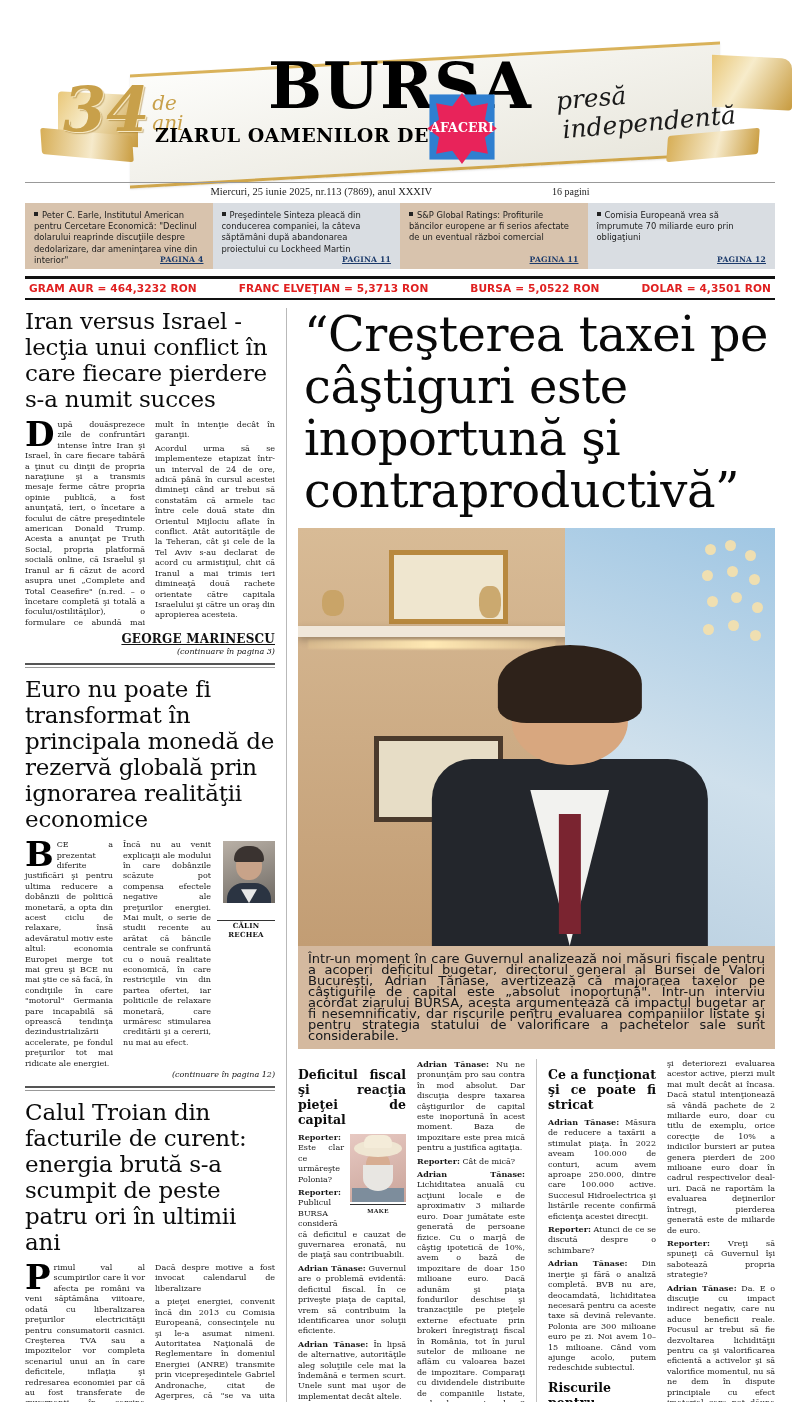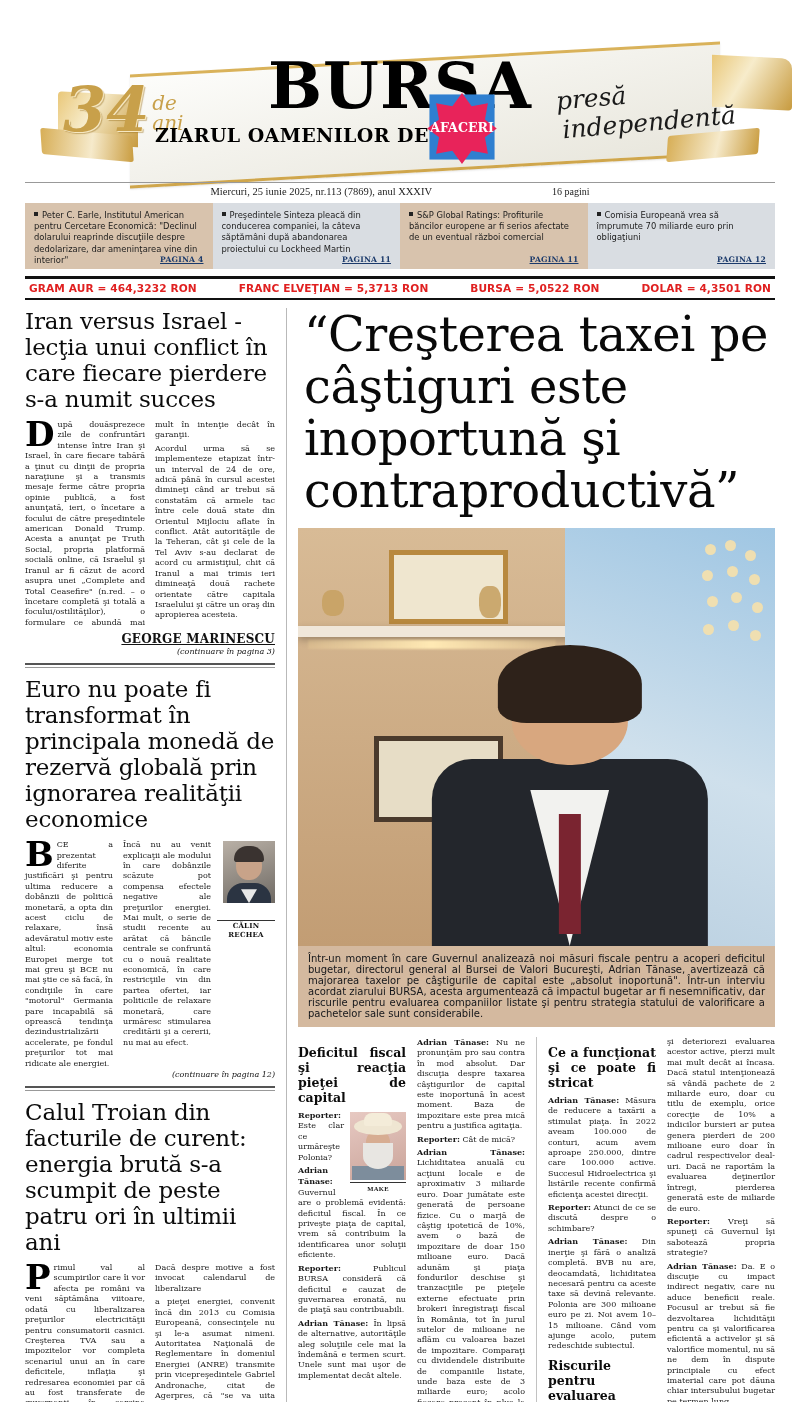--- a/index.html
+++ b/index.html
@@ -188,21 +188,21 @@
   }
   .ph-hair{position:absolute;left:24%;top:0;width:52%;height:26%;border-radius:50% 50% 20% 20%;background:#2e221a;}
   .ph-face{position:absolute;left:29%;top:10%;width:42%;height:30%;border-radius:45% 45% 48% 48%;background:#d8a77f;}
   .ph-suit{position:absolute;left:0;bottom:0;width:100%;height:62%;background:#23262c;border-radius:40px 40px 0 0;}
   .ph-shirt{position:absolute;left:33%;bottom:0;width:34%;height:52%;background:#f2f2ef;clip-path:polygon(50% 100%,8% 0,92% 0);}
   .ph-tie{position:absolute;left:46%;bottom:4%;width:8%;height:40%;background:#7a2430;}
 
   .cap-box{
     margin-top:0;background:#d4b99f;padding:7px 10px 8px 10px;
     font-family:"DejaVu Sans", sans-serif;
-    font-size:10px;line-height:11px;text-align:justify;color:#14161a;
+    font-size:13px;line-height:11px;text-align:justify;color:#14161a;
     box-sizing:border-box;
   }
   .cap-box .capcap::first-letter{
     float:left;font-family:"DejaVu Serif", serif;font-weight:700;
     font-size:42px;line-height:33px;padding:2px 4px 0 0;color:#111;
   }
 
   
   .iv{display:flex;margin-top:10px;gap:11px;}
   .iv .c{flex:1;font-family:"DejaVu Serif", serif;font-size:8px;line-height:10.4px;text-align:justify;color:#1a1a1a;}
@@ -392,22 +392,22 @@
           <h3 class="sub first">Deficitul fiscal şi reacţia pieţei de capital</h3>
           <div class="mug2">
             <div class="b"></div>
               <div class="f"></div>
               <div class="beard"></div>
               <div class="hat"></div>
               <div class="hatc"></div>
           </div>
           <div class="mugname2">MAKE</div>
           <p><span class="q">Reporter:</span><span> Este clar ce urmăreşte Polonia?</span></p>
+          <p><span class="q">Reporter:</span><span> Publicul BURSA consideră că deficitul e cauzat de guvernarea eronată, nu de piaţă sau contribuabili.</span></p>
           <p><span class="q">Adrian Tănase:</span><span> Guvernul are o problemă evidentă: deficitul fiscal. În ce priveşte piaţa de capital, vrem să contribuim la identificarea unor soluţii eficiente.</span></p>
-          <p><span class="q">Reporter:</span><span> Publicul BURSA consideră că deficitul e cauzat de guvernarea eronată, nu de piaţă sau contribuabili.</span></p>
           <p><span class="q">Adrian Tănase:</span><span> În lipsă de alternative, autorităţile aleg soluţiile cele mai la îndemână e termen scurt. Unele sunt mai uşor de implementat decât altele.</span></p>
 
         </div>
 
         <div class="c">
           <p><span class="q">Adrian Tănase:</span><span> Nu ne pronunţăm pro sau contra în mod absolut. Dar discuţia despre taxarea câştigurilor de capital este inoportună în acest moment. Baza de impozitare este prea mică pentru a justifica agitaţia.</span></p>
           <p><span class="q">Reporter:</span><span> Cât de mică?</span></p>
           <p><span class="q">Adrian Tănase:</span><span> Lichiditatea anuală cu acţiuni locale e de aproximativ 3 miliarde euro. Doar jumătate este generată de persoane fizice. Cu o marjă de câştig ipotetică de 10%, avem o bază de impozitare de doar 150 milioane euro. Dacă adunăm şi piaţa fondurilor deschise şi tranzacţiile pe pieţele externe efectuate prin brokeri înregistraţi fiscal în România, tot în jurul sutelor de milioane ne aflăm cu valoarea bazei de impozitare. Comparaţi cu dividendele distribuite de companiile listate, unde baza este de 3 miliarde euro; acolo fiecare procent în plus la taxă aduce 30 milioane euro.</span></p>
         </div>
 

